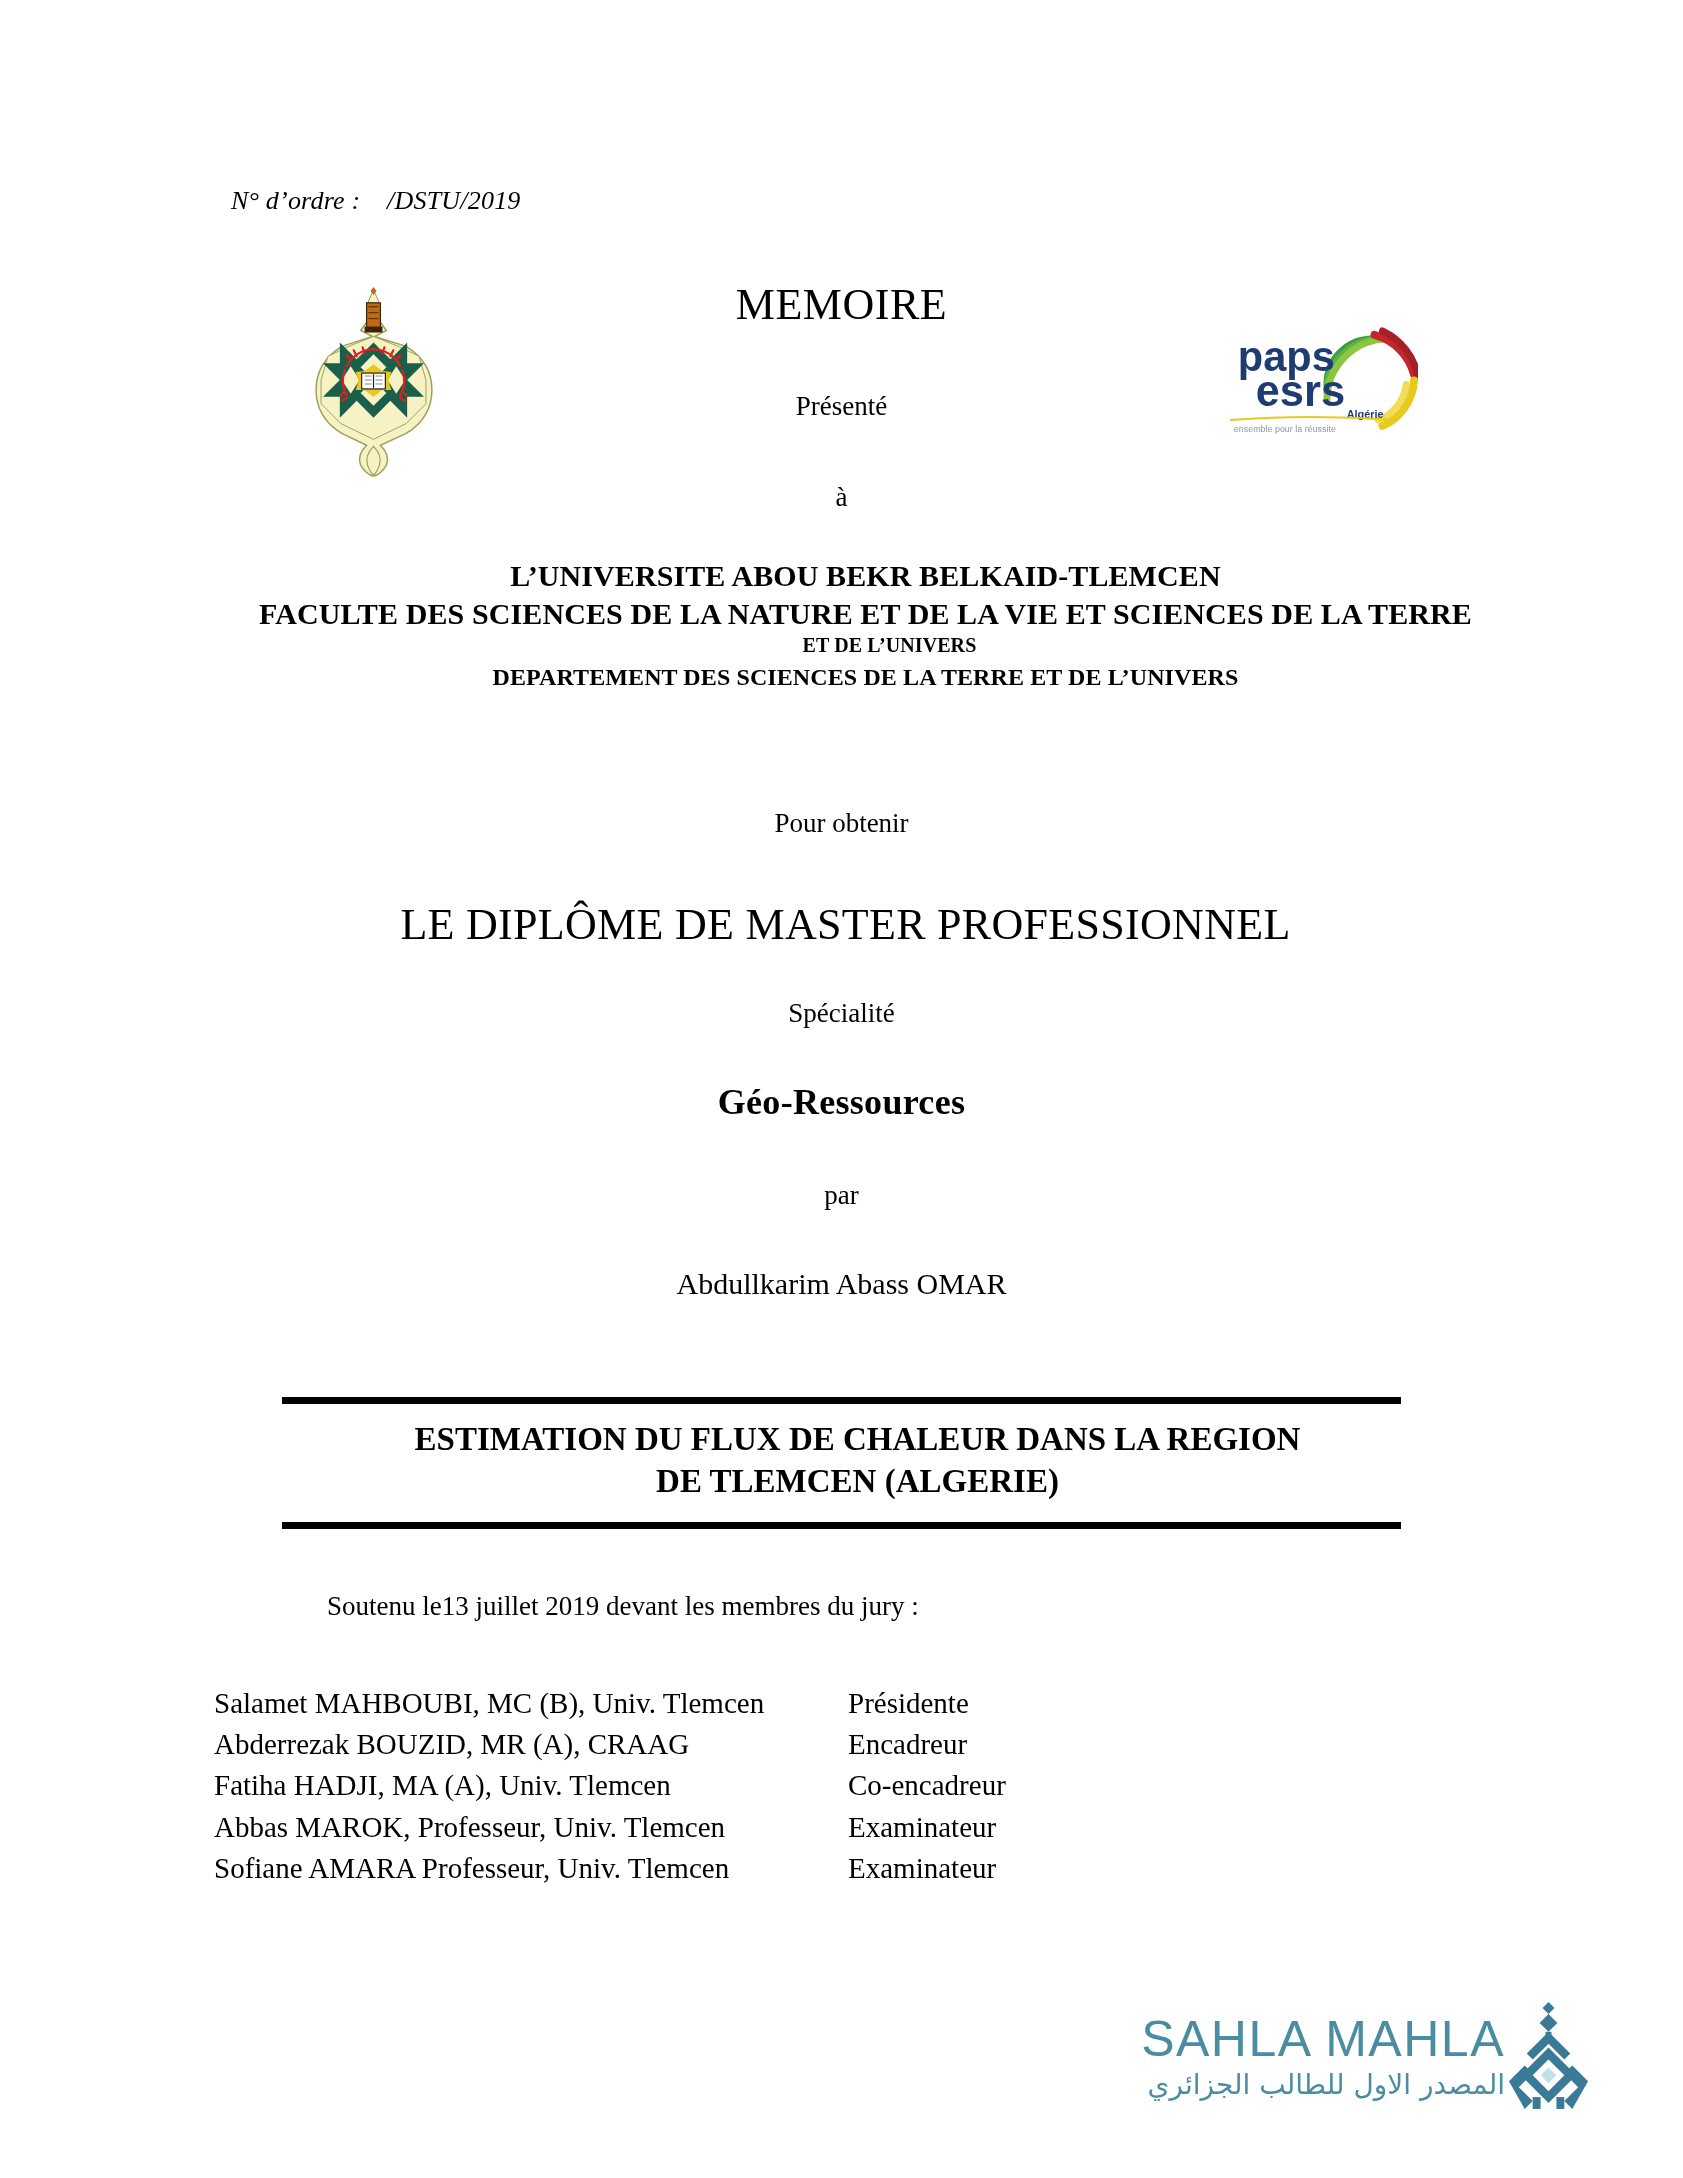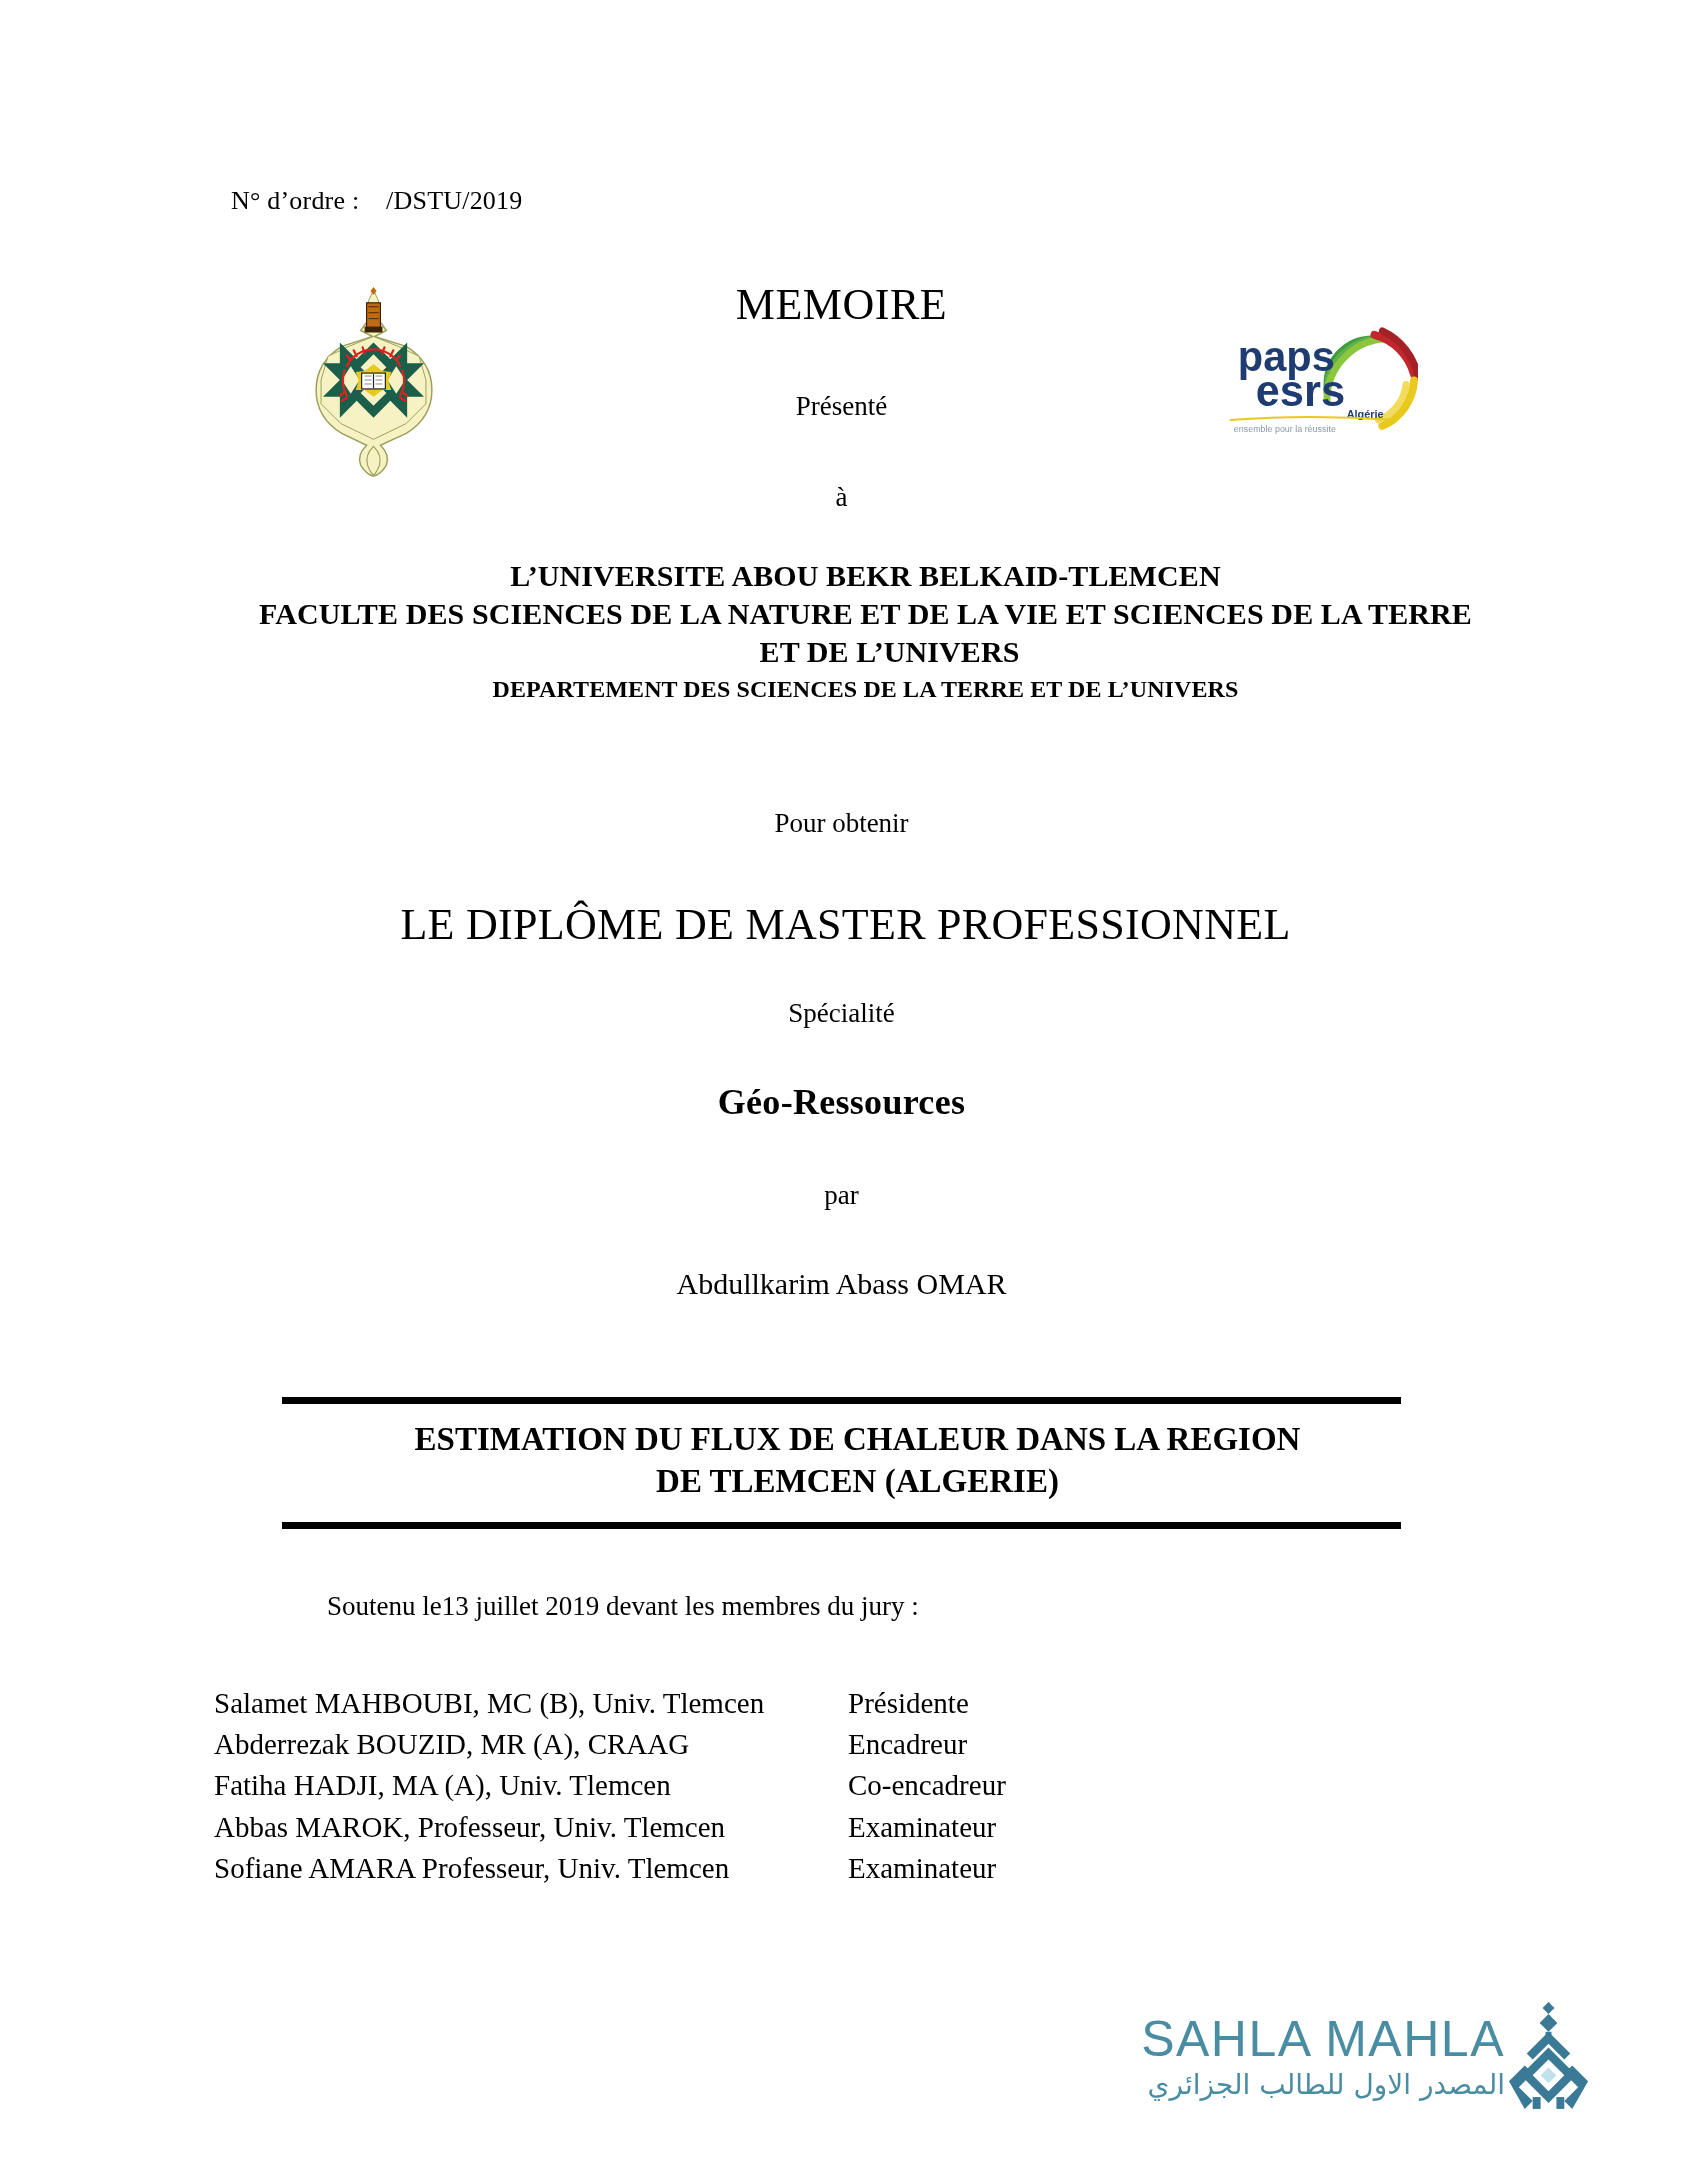--- a/index.html
+++ b/index.html
@@ -23,20 +23,21 @@
   }
 
   
   .order-no {
     position: absolute;
     left: 231px;
     top: 186px;
     font-size: 26px;
     letter-spacing: 0.2px;
     white-space: pre;
+    font-style: italic;
   }
 
   
   .logo-univ {
     position: absolute;
     left: 307px;
     top: 285px;
     width: 134px;
     height: 193px;
   }
@@ -73,21 +74,21 @@
   
   .inst {
     top: 557px;
     font-weight: bold;
     line-height: 1.26;
     font-stretch: condensed;
     padding-left: 48px;
   }
   .inst .l1 { font-size: 30px; letter-spacing: 0.1px;}
   .inst .l2 { font-size: 30px; letter-spacing: 0.1px;}
-  .inst .l3 { font-size: 30px; letter-spacing: 0.1px; margin-left: 48px;}
+  .inst .l3 { font-size: 20px; letter-spacing: 0.1px; margin-left: 48px;}
   .inst .l4 { font-size: 24px; margin-top: 4px; letter-spacing: 0.1px;}
 
   .pour-obtenir {
     top: 808px;
     font-size: 27px;
   }
   .diplome {
     top: 899px;
     font-size: 44px;
     letter-spacing: 0.3px;

